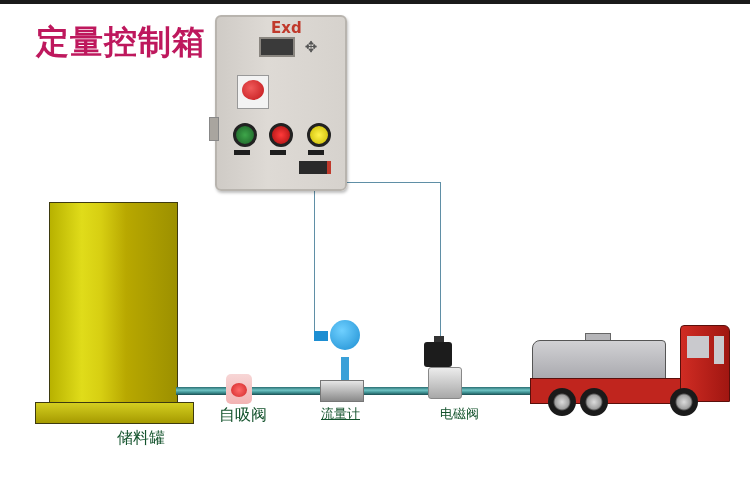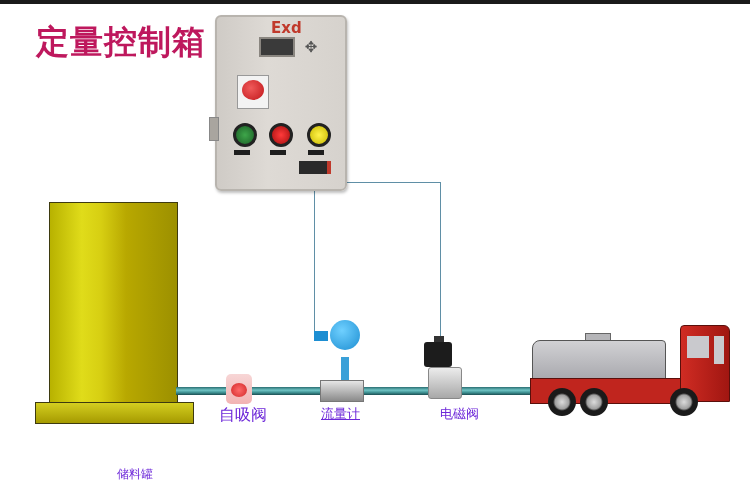--- a/index.html
+++ b/index.html
@@ -6,22 +6,22 @@
     body {
       width: 750px; height: 490px; position: relative; overflow: hidden;
       background: #ffffff;
       font-family: "DejaVu Sans", "Liberation Sans", sans-serif;
     }
     .top-rule { position: absolute; left: 0; top: 0; width: 750px; height: 4px; background: #1a1a1a; }
     .title {
       position: absolute; left: 36px; top: 20px;
       font-size: 33px; font-weight: bold; color: #be185d; letter-spacing: 1px; white-space: nowrap;
     }
-    .label { position: absolute; color: #6d28d9; white-space: nowrap; }
-    .lbl-tank { left: 117px; top: 428px; font-size: 12px; margin-top: 38px; }
+    .label { position: absolute; color: #14532d; white-space: nowrap; }
+    .lbl-tank { left: 117px; top: 428px; font-size: 16px; }
     .lbl-selfprime { left: 219px; top: 405px; font-size: 16px; }
     .lbl-flow { left: 321px; top: 405px; font-size: 13px; text-decoration: underline; }
     .lbl-solenoid { left: 440px; top: 405px; font-size: 13px; }
 
     
     .ctrl-box {
       position: absolute; left: 215px; top: 15px; width: 128px; height: 172px;
       background: linear-gradient(90deg, #cfcbc6 0%, #dedad5 40%, #d6d2cd 100%);
       border: 2px solid #b8b4ae; border-radius: 6px;
       box-shadow: 1px 2px 3px rgba(0,0,0,0.25);

